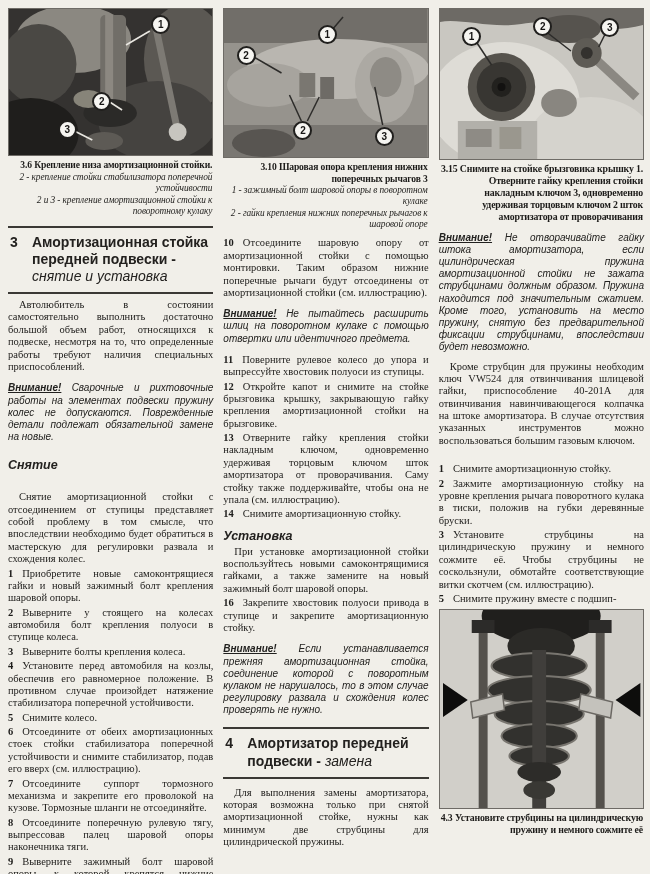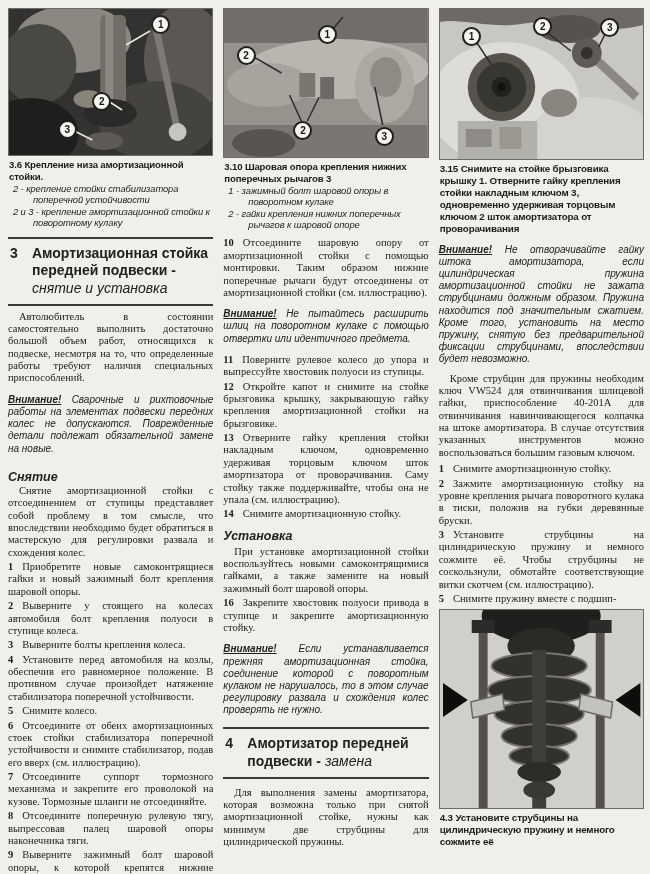--- a/index.html
+++ b/index.html
@@ -12,21 +12,21 @@
   .col{display:flex;flex-direction:column;min-width:0;}
   
   .photo{position:relative;border:1px solid #6e6b66;background:#8d8a84;flex:none;}
   .photo svg{display:block;width:100%;height:100%;}
   .callout{
     position:absolute;width:15px;height:15px;border-radius:50%;
     background:#f6f5f1;border:2px solid #201f1d;color:#161514;
     font:bold 10px/15px "Liberation Sans",sans-serif;text-align:center;
   }
   
-  .figcap{font-family:Liberation Sans, sans-serif;margin:3px 1px 0 1px;}
+  .figcap{font-family:Liberation Serif, serif;margin:3px 1px 0 1px;text-align:right;}
   .cap-title{font-weight:bold;font-size:9.6px;line-height:1.2;letter-spacing:-0.15px;}
   .cap-item{font-style:italic;font-size:9.4px;line-height:1.18;padding-left:24px;text-indent:-20px;margin-top:1px;letter-spacing:-0.1px;}
   
   .sect{margin-top:9px;flex:none;}
   .rule{height:2px;background:#3b3935;}
   .sect-head{display:flex;padding:6px 0 7px 2px;font-family:"Liberation Sans",sans-serif;font-size:14px;line-height:1.22;font-weight:bold;color:#23211f;}
   .sect-num{width:22px;flex:none;}
   .sect-title .light{font-weight:normal;font-style:italic;}
   
   .body{font-size:10.5px;line-height:1.18;text-align:justify;margin:5px 0 0;}
@@ -80,25 +80,25 @@
       <div class="rule"></div>
       <div class="sect-head">
         <span class="sect-num">3</span>
         <span class="sect-title"><b>Амортизационная стойка передней подвески - </b><span class="light">снятие и установка</span></span>
       </div>
       <div class="rule"></div>
     </div>
 
     <p class="body indent">Автолюбитель в состоянии самостоятельно выполнить достаточно большой объем работ, относящихся к подвеске, несмотря на то, что определенные работы требуют наличия специальных приспособлений.</p>
 
-    <p class="warn"><span class="wl">Внимание!</span> <span>Сварочные и рихтовочные работы на элементах подвески передних колес не допускаются. Поврежденные детали подлежат обязательной замене на новые.</span></p>
+    <p class="warn"><span class="wl">Внимание!</span> <span>Сварочные и рихтовочные работы на элементах подвески пружину колес не допускаются. Поврежденные детали подлежат обязательной замене на новые.</span></p>
 
     <div class="subhead">Снятие</div>
 
-    <p class="body indent" style="margin-top:0">Снятие амортизационной стойки с отсоединением от ступицы представляет собой проблему в том смысле, что впоследствии необходимо будет обратиться в мастерскую для регулировки развала и схождения колес.</p>
+    <p class="body indent" style="margin-top:18px">Снятие амортизационной стойки с отсоединением от ступицы представляет собой проблему в том смысле, что впоследствии необходимо будет обратиться в мастерскую для регулировки развала и схождения колес.</p>
 
     <p class="step"><b>1</b><span>Приобретите новые самоконтрящиеся гайки и новый зажимный болт крепления шаровой опоры.</span></p>
     <p class="step"><b>2</b><span>Выверните у стоящего на колесах автомобиля болт крепления полуоси в ступице колеса.</span></p>
     <p class="step"><b>3</b><span>Выверните болты крепления колеса.</span></p>
     <p class="step"><b>4</b><span>Установите перед автомобиля на козлы, обеспечив его равномерное положение. В противном случае произойдет натяжение стабилизатора поперечной устойчивости.</span></p>
     <p class="step"><b>5</b><span>Снимите колесо.</span></p>
     <p class="step"><b>6</b><span>Отсоедините от обеих амортизационных стоек стойки стабилизатора поперечной устойчивости и снимите стабилизатор, подав его вверх (см. иллюстрацию).</span></p>
     <p class="step"><b>7</b><span>Отсоедините суппорт тормозного механизма и закрепите его проволокой на кузове. Тормозные шланги не отсоединяйте.</span></p>
     <p class="step"><b>8</b><span>Отсоедините поперечную рулевую тягу, выпрессовав палец шаровой опоры наконечника тяги.</span></p>
     <p class="step"><b>9</b><span>Выверните зажимный болт шаровой опоры, к которой крепятся нижние поперечные рычаги.</span></p>
@@ -199,21 +199,21 @@
       </div>
       <figcaption class="figcap">
         <div class="cap-title" style="font-size:9.8px;line-height:1.22">3.15 Снимите на стойке брызговика крышку 1. Отверните гайку крепления стойки накладным ключом 3, одновременно удерживая торцовым ключом 2 шток амортизатора от проворачивания</div>
       </figcaption>
     </figure>
 
     <p class="warn"><span class="wl">Внимание!</span> <span>Не отворачивайте гайку штока амортизатора, если цилиндрическая пружина амортизационной стойки не зажата струбцинами должным образом. Пружина находится под значительным сжатием. Кроме того, установить на место пружину, снятую без предварительной фиксации струбцинами, впоследствии будет невозможно.</span></p>
 
     <p class="body indent" style="margin-top:0">Кроме струбцин для пружины необходим ключ VW524 для отвинчивания шлицевой гайки, приспособление 40-201А для отвинчивания навинчивающегося колпачка на штоке амортизатора. В случае отсутствия указанных инструментов можно воспользоваться большим газовым ключом.</p>
 
-    <p class="step" style="margin-top:4px"><b>1</b><span>Снимите амортизационную стойку.</span></p>
+    <p class="step" style="margin-top:16px"><b>1</b><span>Снимите амортизационную стойку.</span></p>
     <p class="step"><b>2</b><span>Зажмите амортизационную стойку на уровне крепления рычага поворотного кулака в тиски, положив на губки деревянные бруски.</span></p>
     <p class="step"><b>3</b><span>Установите струбцины на цилиндрическую пружину и немного сожмите её. Чтобы струбцины не соскользнули, обмотайте соответствующие витки скотчем (см. иллюстрацию).</span></p>
     <p class="step"><b>5</b><span>Снимите пружину вместе с подшип-</span></p>
 
     <figure style="margin:4px 0 0">
       <div class="photo" style="height:198px">
         <svg viewBox="0 0 205 198" preserveAspectRatio="none">
           <rect width="205" height="198" fill="#d1cfc9"></rect>
           <ellipse cx="102" cy="6" rx="60" ry="28" fill="#201f1d"></ellipse>
           <ellipse cx="102" cy="36" rx="34" ry="18" fill="#2b2a27"></ellipse>

